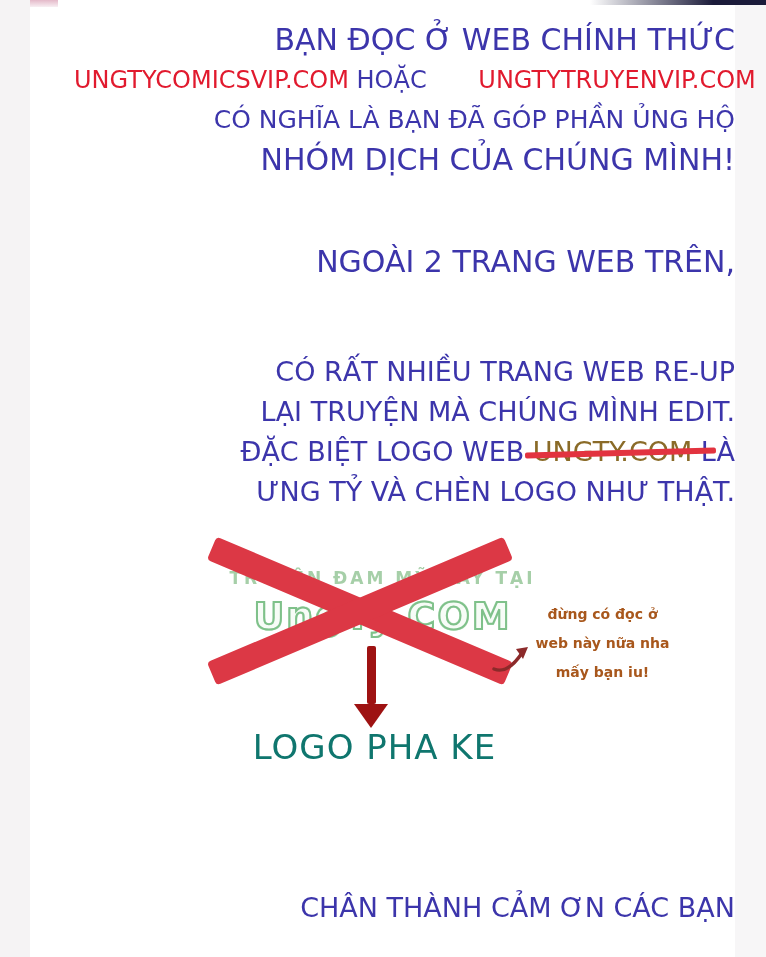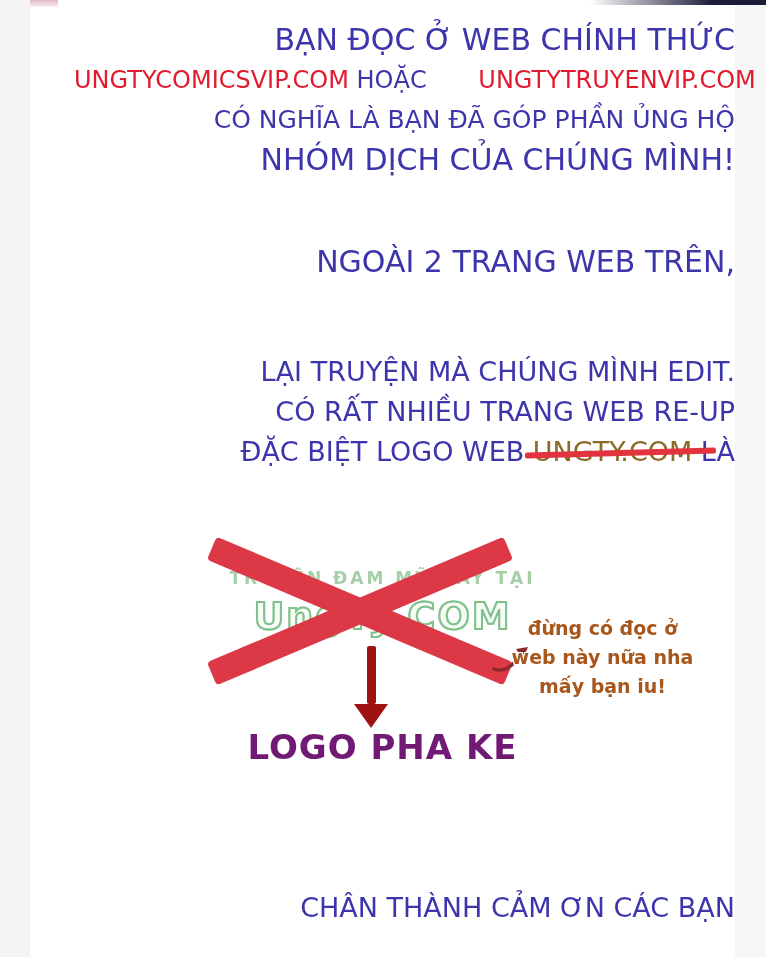--- a/index.html
+++ b/index.html
@@ -73,38 +73,37 @@
     width:322px;height:25px;border-radius:4px;
     background:var(--xred);
   }
   .x-cross .bar.a{transform:translate(-50%,-50%) rotate(23deg);}
   .x-cross .bar.b{transform:translate(-50%,-50%) rotate(-23deg);}
   
   .note-arrow{position:absolute;left:492px;top:643px;width:40px;height:30px;}
   
   .handwritten{
     position:absolute;left:505px;top:600px;width:195px;
-    text-align:center;font-weight:bold;font-size:19px;line-height:29px;
+    text-align:center;font-weight:bold;font-size:14px;line-height:29px;
     color:var(--brown);
     text-shadow:-1px -1px 0 #fff,1px -1px 0 #fff,-1px 1px 0 #fff,1px 1px 0 #fff;
-    margin-top:14px;
   }
   
   .down-arrow{position:absolute;left:353px;top:646px;width:36px;height:82px;}
   .down-arrow .shaft{width:9px;height:58px;background:var(--darkred);margin:0 auto;border-radius:2px;}
   .down-arrow .head{
     width:0;height:0;margin:0 auto;
     border-left:17px solid transparent;
     border-right:17px solid transparent;
     border-top:24px solid var(--darkred);
   }
   .fake-label{
-    position:absolute;left:30px;top:724px;width:705px;text-align:center;
-    font-size:34px;font-weight:bold;letter-spacing:1px;line-height:46px;
-    color:#701a75;white-space:nowrap;
+    position:absolute;left:22px;top:724px;width:705px;text-align:center;
+    font-size:34px;font-weight:normal;letter-spacing:1px;line-height:46px;
+    color:#0f766e;white-space:nowrap;
   }
   .header-block{top:20px;}
   .notice-block{top:242px;}
   .warning-block{top:352px;}
   .footer-block{top:840px;margin-top:48px;}
 </style>
 </head>
 <body>
 
 <div class="edge-strip left"></div>
@@ -117,23 +116,24 @@
   <div class="line fs24"><span class="red">UNGTYCOMICSVIP.COM</span><span> </span><span class="blue">HOẶC</span><span> </span><span class="red">UNGTYTRUYENVIP.COM</span></div>
   <div class="line blue fs25">CÓ NGHĨA LÀ BẠN ĐÃ GÓP PHẦN ỦNG HỘ</div>
   <div class="line blue fs30">NHÓM DỊCH CỦA CHÚNG MÌNH!</div>
 </div>
 
 <div class="txt-block notice-block">
   <div class="line blue fs30">NGOÀI 2 TRANG WEB TRÊN,</div>
 </div>
 
 <div class="txt-block warning-block">
+  <div class="line blue fs27">CÓ RẤT NHIỀU TRANG WEB RE-UP</div>
   <div class="line blue fs27">LẠI TRUYỆN MÀ CHÚNG MÌNH EDIT.</div>
-  <div class="line blue fs27">CÓ RẤT NHIỀU TRANG WEB RE-UP</div>
   <div class="line blue fs27"><span>ĐẶC BIỆT LOGO WEB </span><span class="struck">UNGTY.COM</span><span> LÀ</span></div>
+  <div class="line blue fs27">ƯNG TỶ VÀ CHÈN LOGO NHƯ THẬT.</div>
 </div>
 
 <div class="logo-block">
   <div class="logo-tagline">TRUYỆN ĐAM MỸ HAY TẠI</div>
   <div class="logo-brand">UngTy.COM</div>
 </div>
 <div class="x-cross">
   <div class="bar a"></div>
   <div class="bar b"></div>
 </div>

